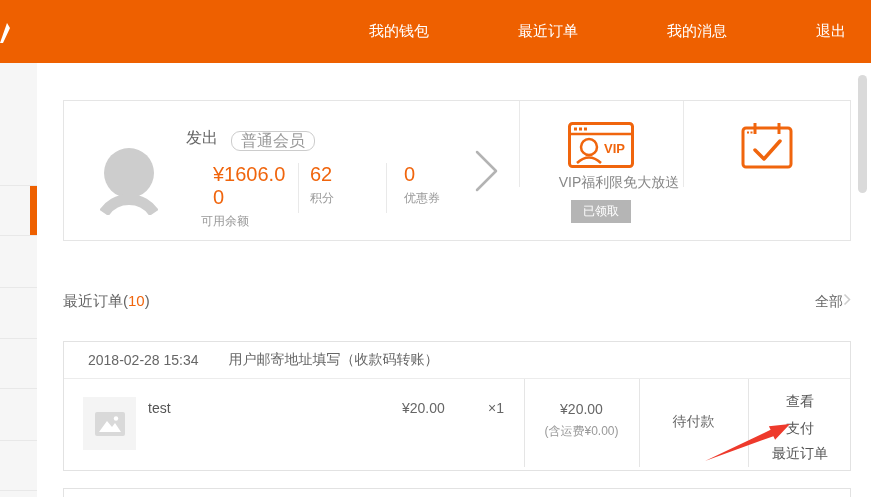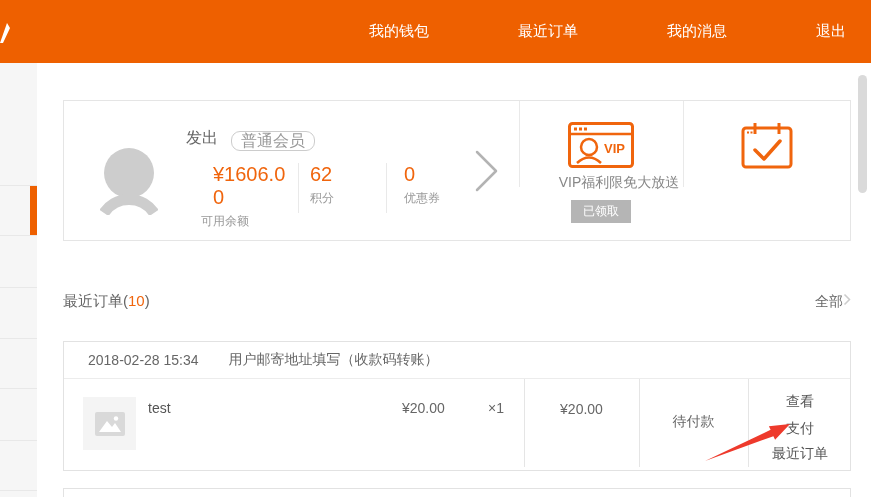--- a/index.html
+++ b/index.html
@@ -192,20 +192,21 @@
             <polygon points="4,20 12,9 17,15 20,11 26,20" fill="#ffffff"></polygon>
             <circle cx="21" cy="6.5" r="2.2" fill="#ffffff"></circle>
           </svg>
         </div>
         <div class="prod-name">test</div>
         <div class="prod-price">¥20.00</div>
         <div class="prod-qty">×1</div>
 
         <div class="col-total">
           <div class="tot">¥20.00</div>
+          <div class="ship">(含运费¥0.00)</div>
         </div>
 
         <div class="col-status">
           <div>待付款</div>
         </div>
 
         <div class="col-actions">
           <div class="action-link a1">查看</div>
           <div class="action-link a2">支付</div>
           <div class="action-link a3">最近订单</div>

